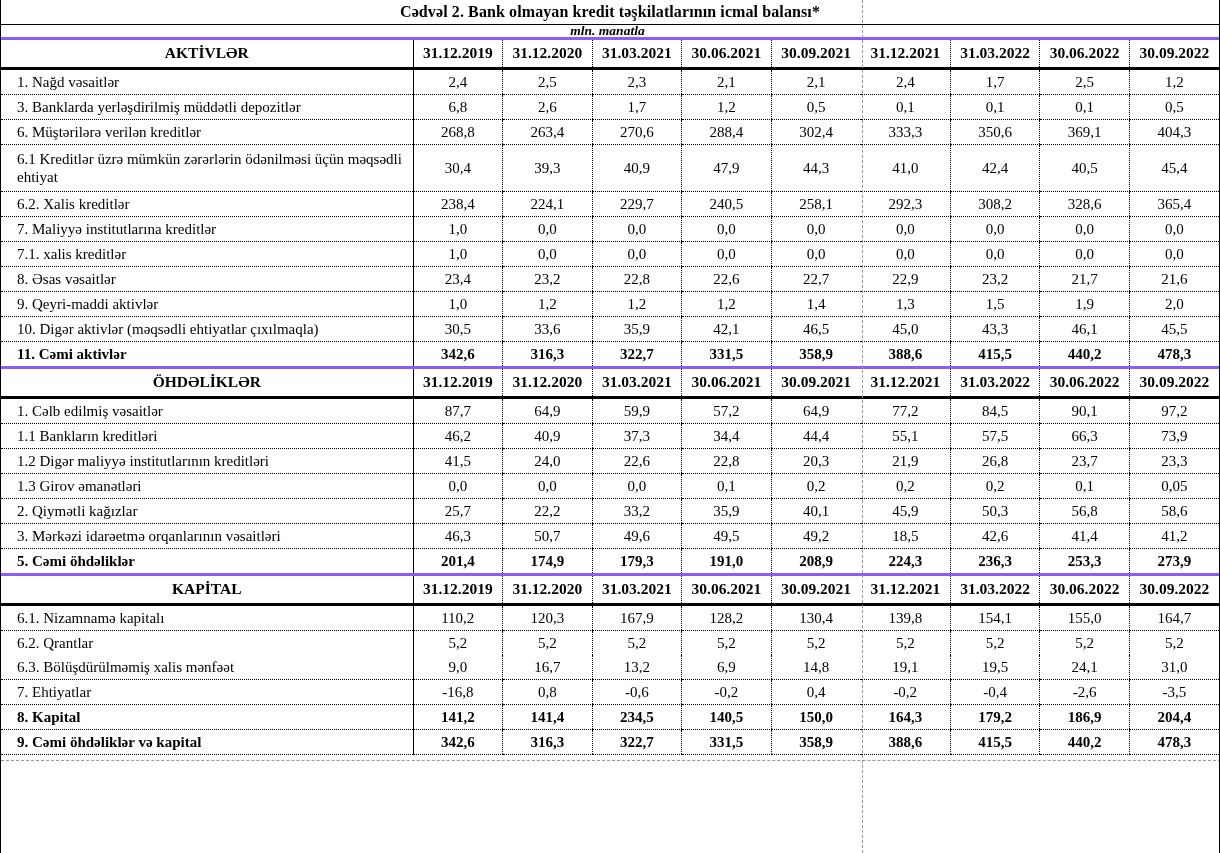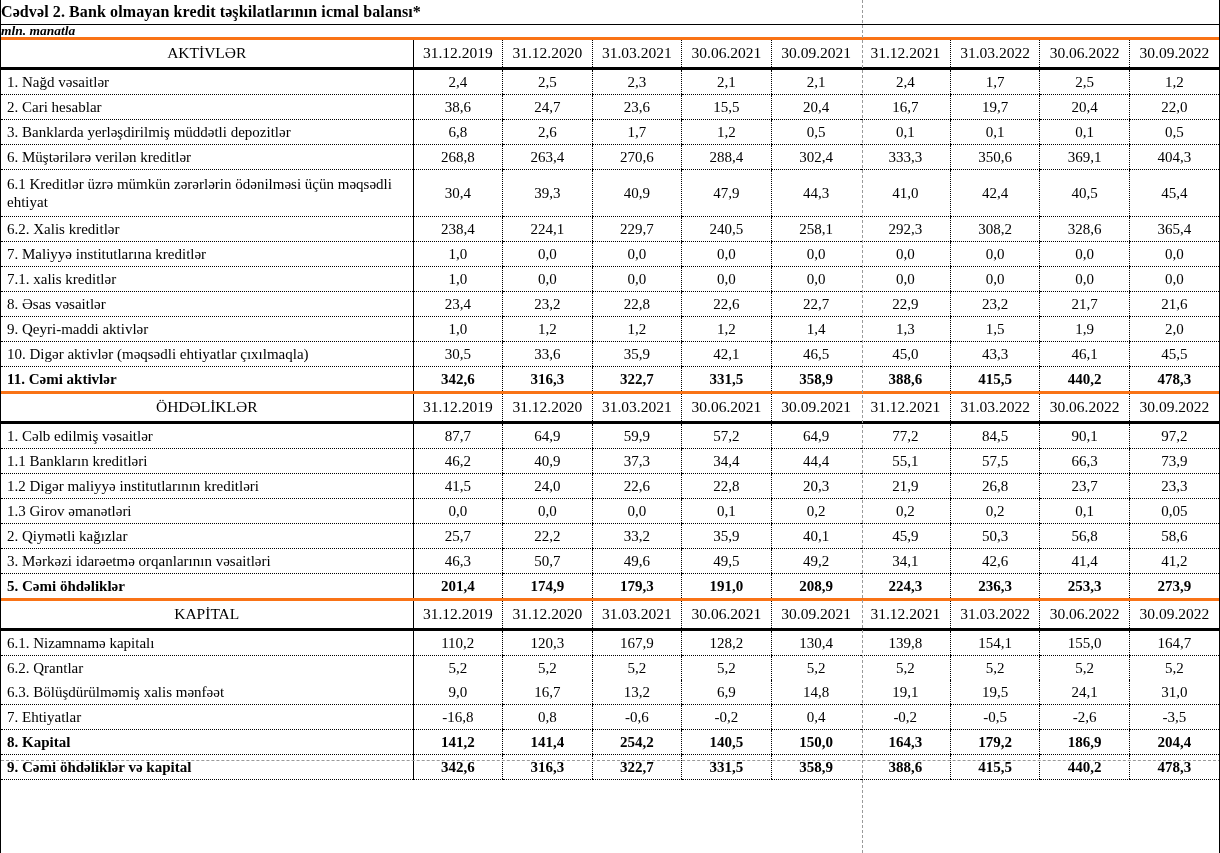--- a/index.html
+++ b/index.html
@@ -12,31 +12,32 @@
     color: #000000;
     font-family: "Liberation Serif", "DejaVu Serif", serif;
     box-sizing: border-box;
     border-left: 1px solid #000;
     border-right: 1px solid #000;
   }
   .title-row {
     height: 24px;
     line-height: 24px;
     border-bottom: 1px solid #000;
+    text-align: center;
     font-weight: bold;
     font-size: 16px;
     letter-spacing: 0.1px;
   }
   .unit-row {
     height: 12px;
     line-height: 12px;
     font-size: 13.5px;
     font-weight: bold;
     font-style: italic;
-    text-align: left;
+    text-align: center;
     padding-right: 5px;
   }
   table.balance {
     border-collapse: collapse;
     table-layout: fixed;
     width: 100%;
     border-top: 3px solid #000;
   }
   col.label-col { width: 412px; }
   td, th {
@@ -48,27 +49,27 @@
     font-weight: normal;
   }
   
   tr.data-row td { border-bottom: 1px dotted #000; height: 24px; }
   tr.data-row.tall td { height: 46px; }
   tr.data-row.pb-row td { border-bottom: none; margin-top: 32px; }
   
   td.val, th.val { border-left: 1px dotted #000; text-align: center; }
   td.val.first, th.val.first { border-left: 1px solid #000; }
   td.val.pb-col, th.val.pb-col { border-left: none; }
-  td.lbl { text-align: left; padding-left: 6px; }
+  td.lbl { text-align: left; padding-left: 16px; }
   tr.bold td { font-weight: bold; }
   
   tr.section-header th {
-    border-top: 3px solid #f97316;
+    border-top: 3px solid #8b5cf6;
     border-bottom: 3px solid #000;
-    font-weight: normal;
+    font-weight: bold;
     height: 27px;
     font-size: 15.5px;
   }
   tr.section-header th.sec-title { text-align: center; }
   
   .pb-v {
     position: absolute;
     left: 861px; top: 0;
     width: 0; height: 853px;
     border-left: 1px dashed #9a9a9a;
@@ -121,32 +122,20 @@
           <td class="val">2,5</td>
           <td class="val">2,3</td>
           <td class="val">2,1</td>
           <td class="val">2,1</td>
           <td class="val pb-col">2,4</td>
           <td class="val">1,7</td>
           <td class="val">2,5</td>
           <td class="val">1,2</td>
         </tr>
         <tr class="data-row">
-          <td class="lbl">2. Cari hesablar</td>
-          <td class="val first">38,6</td>
-          <td class="val">24,7</td>
-          <td class="val">23,6</td>
-          <td class="val">15,5</td>
-          <td class="val">20,4</td>
-          <td class="val pb-col">16,7</td>
-          <td class="val">19,7</td>
-          <td class="val">20,4</td>
-          <td class="val">22,0</td>
-        </tr>
-        <tr class="data-row">
           <td class="lbl">3. Banklarda yerləşdirilmiş müddətli depozitlər</td>
           <td class="val first">6,8</td>
           <td class="val">2,6</td>
           <td class="val">1,7</td>
           <td class="val">1,2</td>
           <td class="val">0,5</td>
           <td class="val pb-col">0,1</td>
           <td class="val">0,1</td>
           <td class="val">0,1</td>
           <td class="val">0,5</td>
@@ -331,21 +320,21 @@
           <td class="val">56,8</td>
           <td class="val">58,6</td>
         </tr>
         <tr class="data-row">
           <td class="lbl">3. Mərkəzi idarəetmə orqanlarının vəsaitləri</td>
           <td class="val first">46,3</td>
           <td class="val">50,7</td>
           <td class="val">49,6</td>
           <td class="val">49,5</td>
           <td class="val">49,2</td>
-          <td class="val pb-col">34,1</td>
+          <td class="val pb-col">18,5</td>
           <td class="val">42,6</td>
           <td class="val">41,4</td>
           <td class="val">41,2</td>
         </tr>
         <tr class="data-row bold">
           <td class="lbl">5. Cəmi öhdəliklər</td>
           <td class="val first">201,4</td>
           <td class="val">174,9</td>
           <td class="val">179,3</td>
           <td class="val">191,0</td>
@@ -404,29 +393,29 @@
           <td class="val">31,0</td>
         </tr>
         <tr class="data-row">
           <td class="lbl">7. Ehtiyatlar</td>
           <td class="val first">-16,8</td>
           <td class="val">0,8</td>
           <td class="val">-0,6</td>
           <td class="val">-0,2</td>
           <td class="val">0,4</td>
           <td class="val pb-col">-0,2</td>
-          <td class="val">-0,5</td>
+          <td class="val">-0,4</td>
           <td class="val">-2,6</td>
           <td class="val">-3,5</td>
         </tr>
         <tr class="data-row bold">
           <td class="lbl">8. Kapital</td>
           <td class="val first">141,2</td>
           <td class="val">141,4</td>
-          <td class="val">254,2</td>
+          <td class="val">234,5</td>
           <td class="val">140,5</td>
           <td class="val">150,0</td>
           <td class="val pb-col">164,3</td>
           <td class="val">179,2</td>
           <td class="val">186,9</td>
           <td class="val">204,4</td>
         </tr>
         <tr class="data-row bold">
           <td class="lbl">9. Cəmi öhdəliklər və kapital</td>
           <td class="val first">342,6</td>

